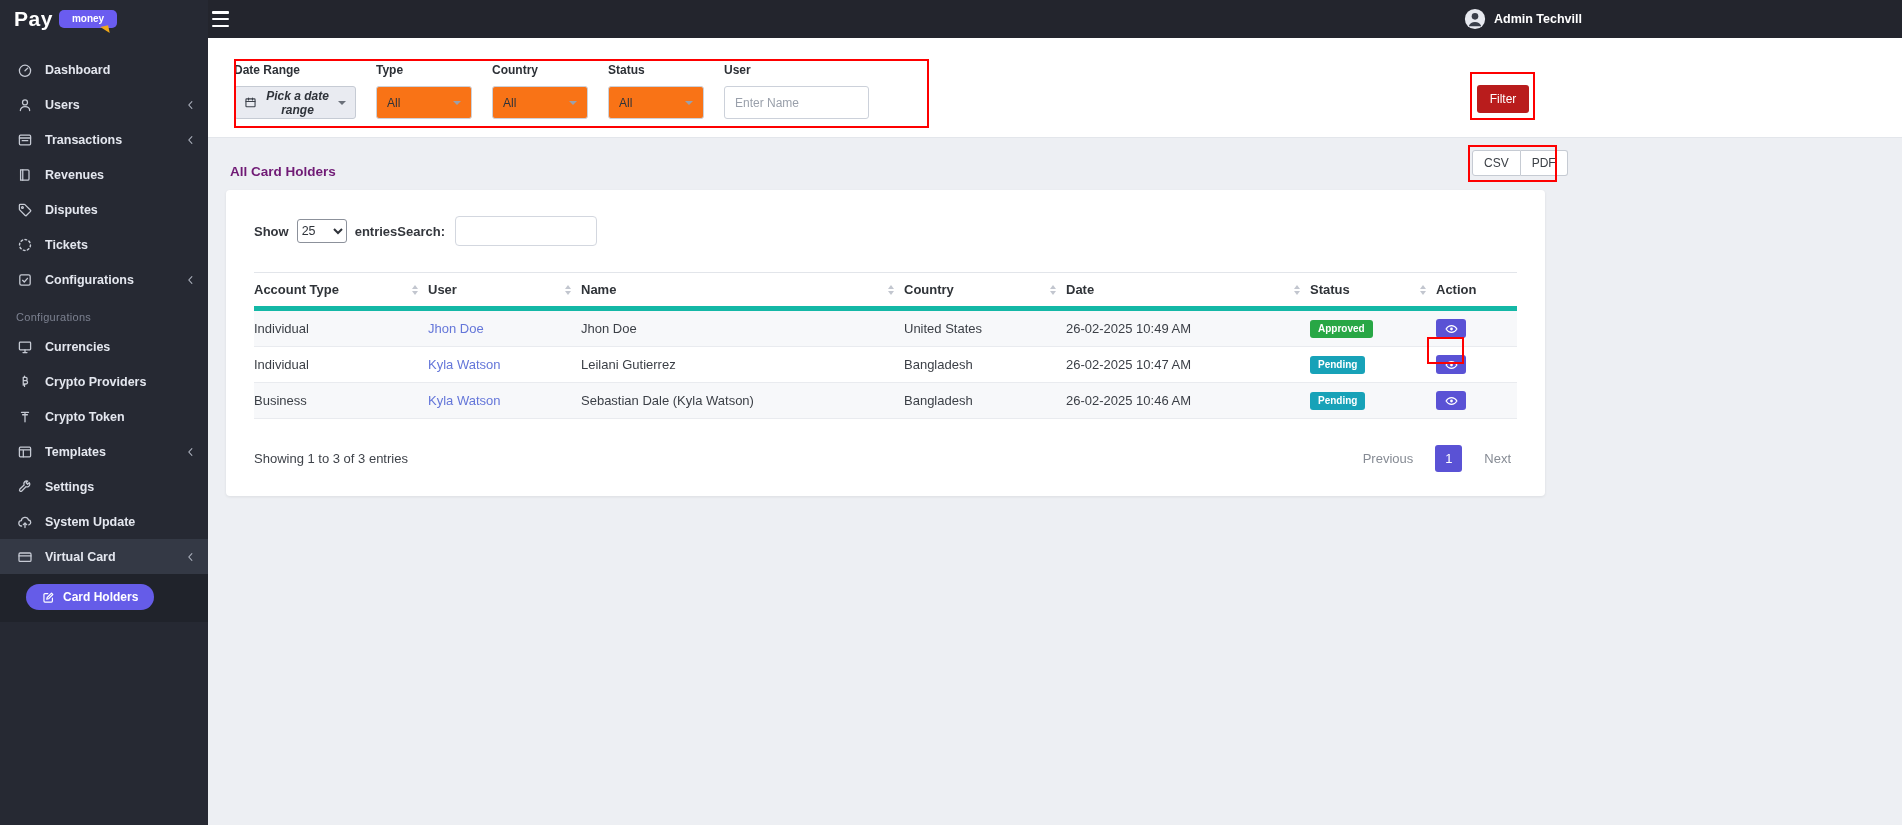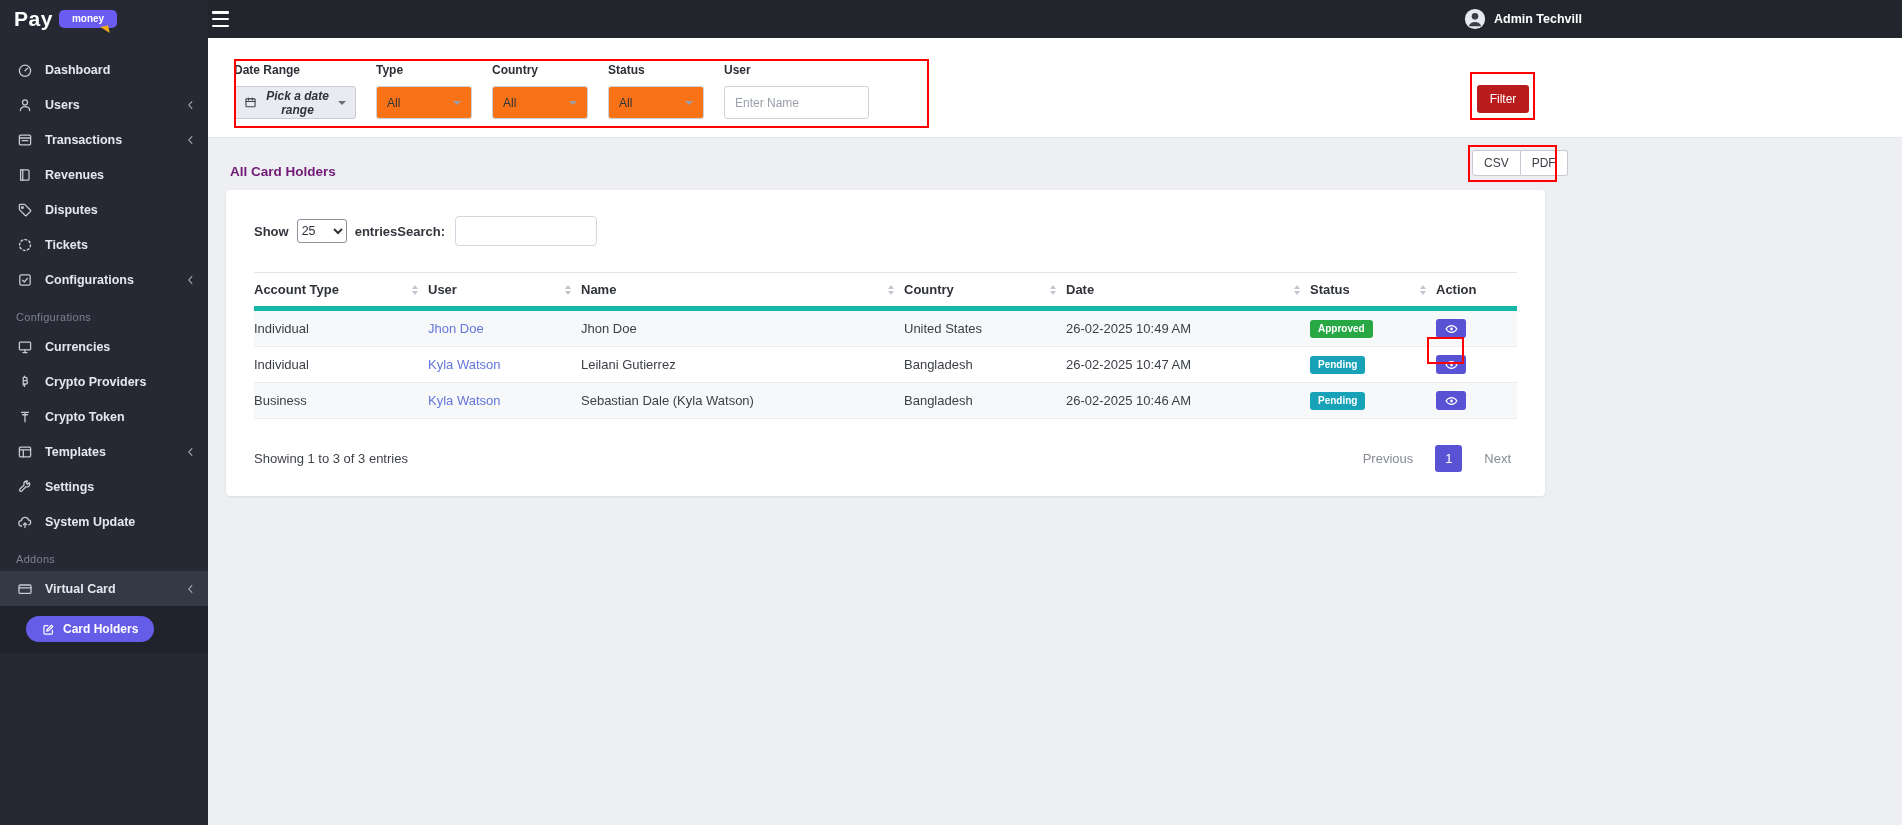--- a/index.html
+++ b/index.html
@@ -333,21 +333,20 @@
     <div class="nav-item">
       <span class="nav-ic">
         <svg width="16" height="16" viewBox="0 0 20 20" fill="none" stroke="currentColor" stroke-width="1.6" stroke-linecap="round" stroke-linejoin="round">
             <path d="M5.8 15a3.3 3.3 0 0 1-.4-6.6 4.6 4.6 0 0 1 9-.9 3.1 3.1 0 0 1 .4 6.1"></path>
             <path d="M10 17v-5.6M7.9 13.3 10 11.2l2.1 2.1"></path>
           </svg>
       </span>
       <span class="nav-label">System Update</span>
     </div>
 
-    <div class="nav-section">Addons</div>
 
     <div class="nav-item active">
       <span class="nav-ic">
         <svg width="16" height="16" viewBox="0 0 20 20" fill="none" stroke="currentColor" stroke-width="1.6" stroke-linecap="round">
             <rect x="2.5" y="5" width="15" height="10.5" rx="1.5"></rect>
             <path d="M2.5 8.6h15"></path>
           </svg>
       </span>
       <span class="nav-label">Virtual Card</span>
       <span class="chev">

